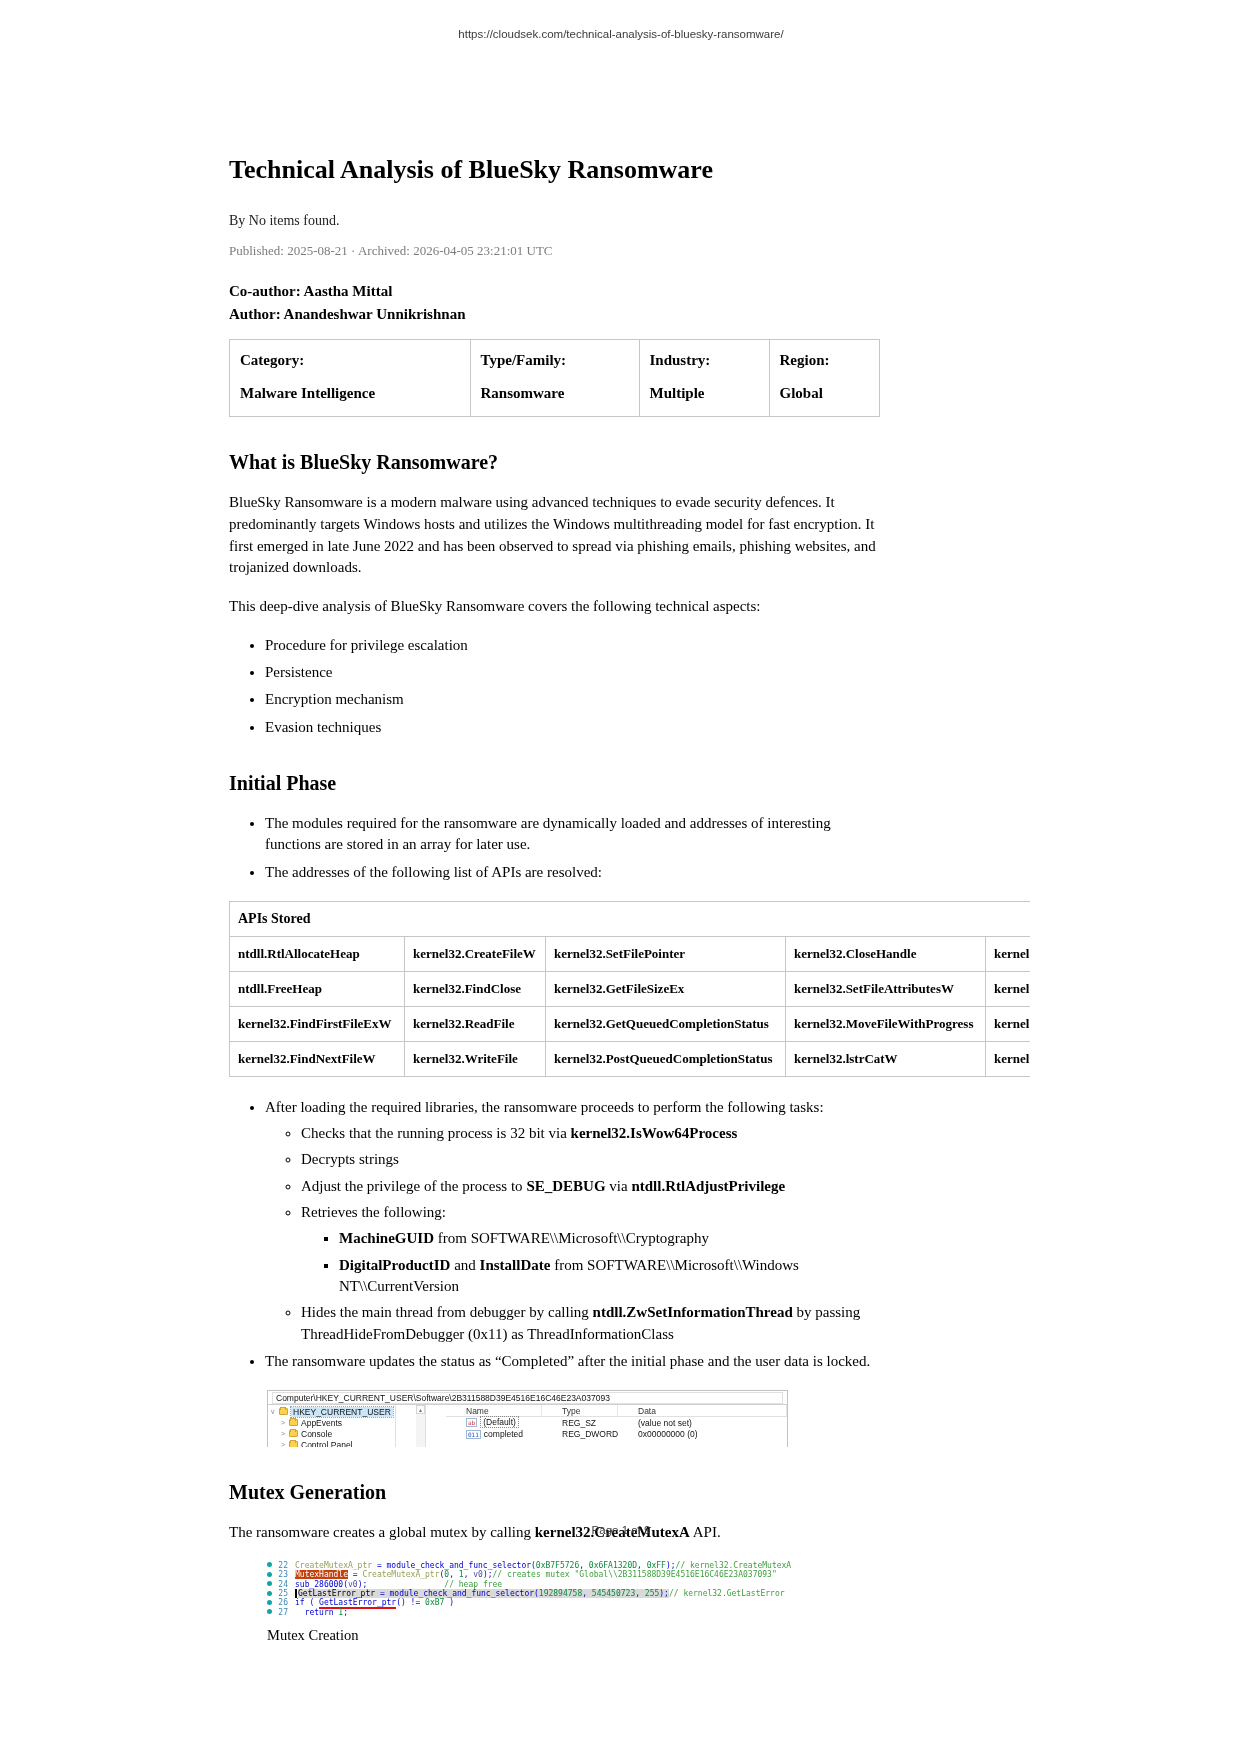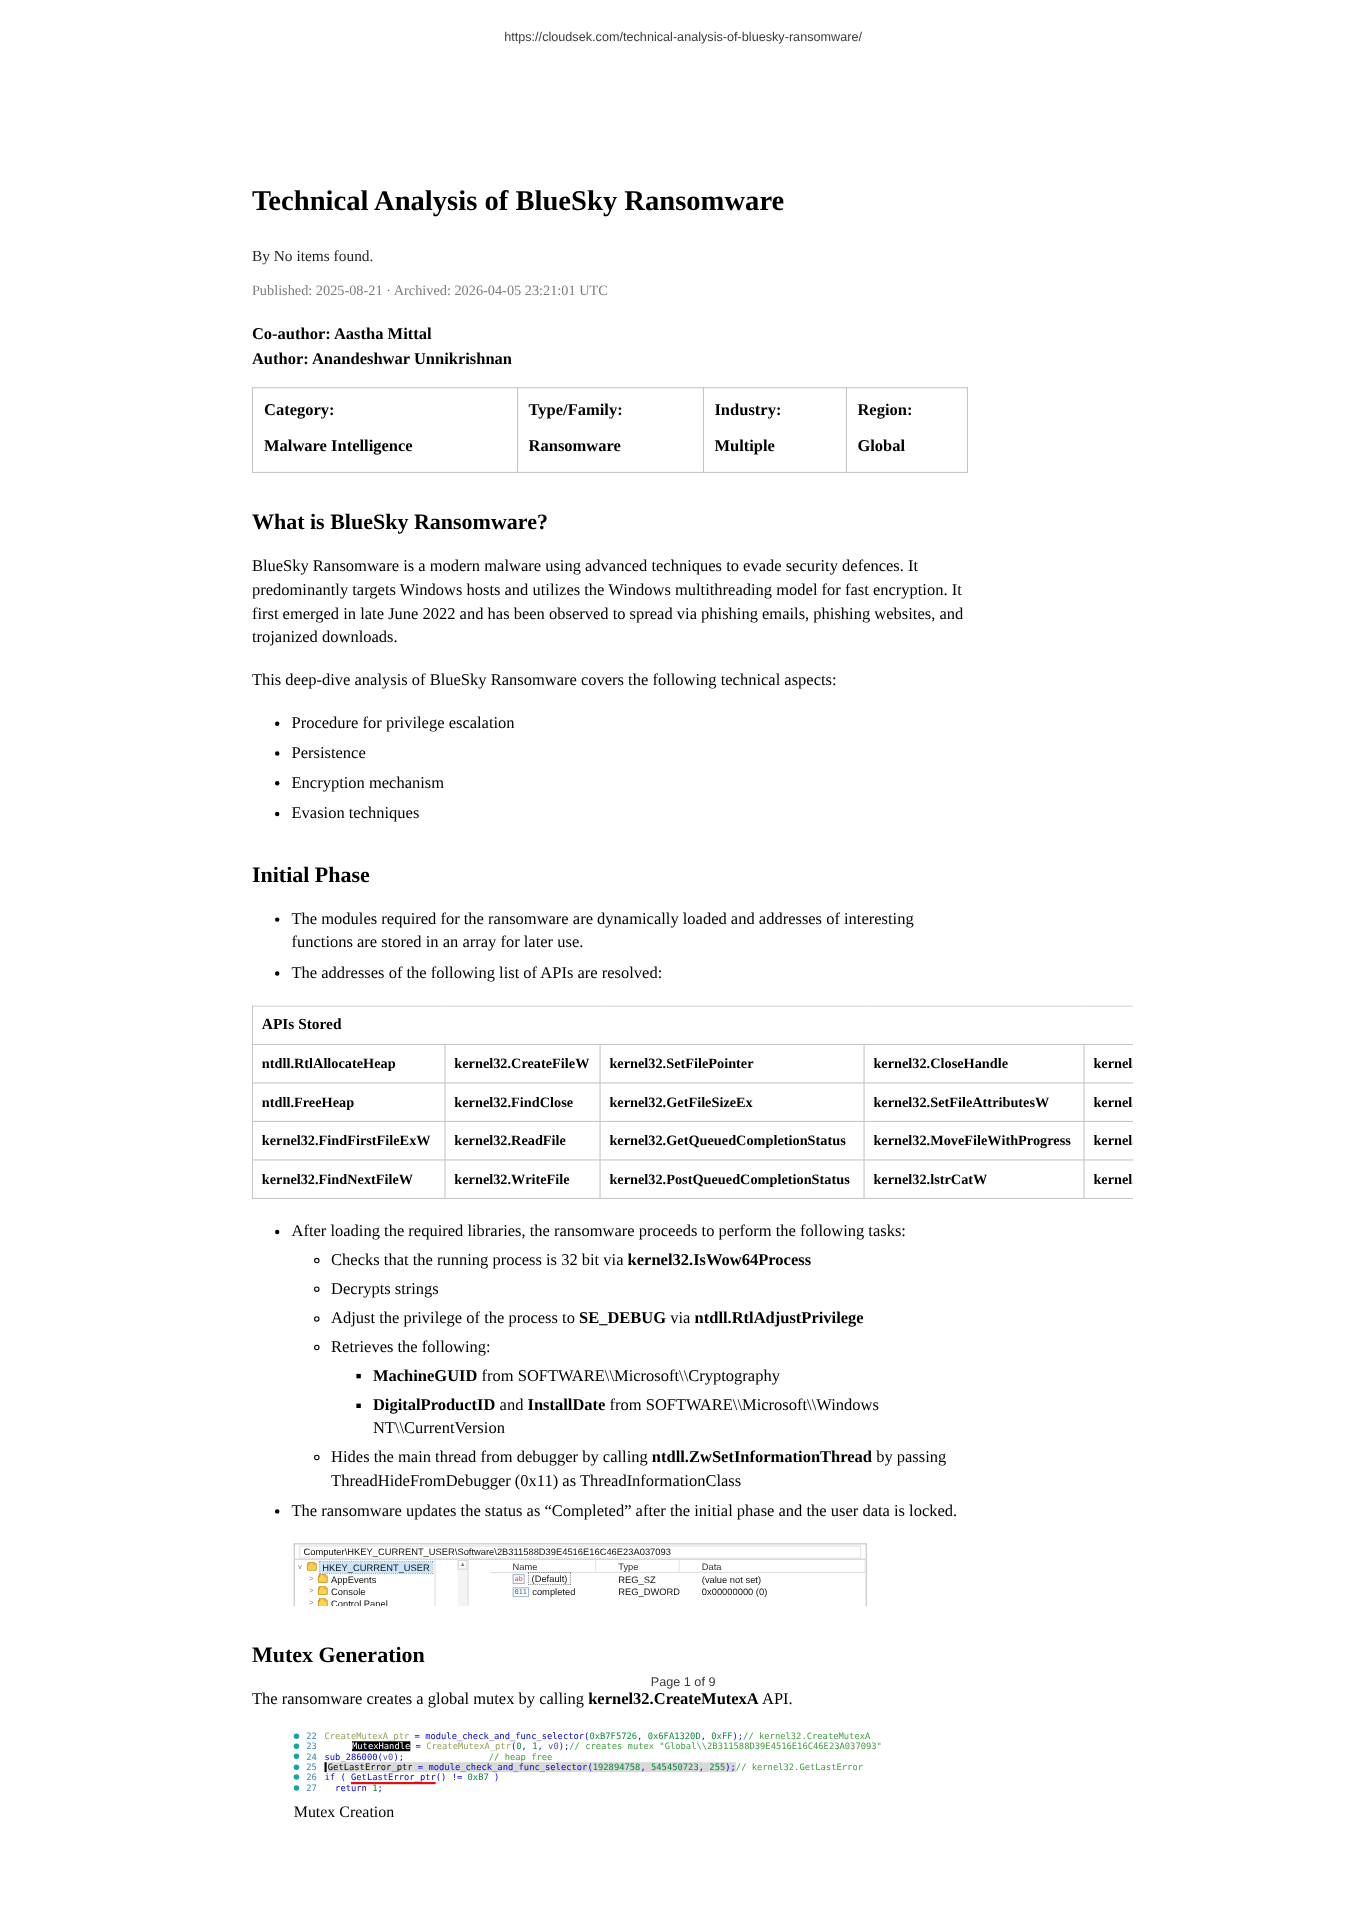--- a/index.html
+++ b/index.html
@@ -11,21 +11,21 @@
   .print-header {
     position:absolute; top:28px; left:0; width:100%;
     text-align:center; font-family:"Liberation Sans", sans-serif;
     font-size:11.5px; color:#3c3c3c;
   }
   .print-footer {
     position:absolute; top:1524px; left:0; width:100%;
     text-align:center; font-family:"Liberation Sans", sans-serif;
     font-size:11.5px; color:#3c3c3c;
   }
-  .content { position:absolute; left:229px; top:168px; width:651px; }
+  .content { position:absolute; left:229px; top:155px; width:651px; }
 
   h1.title { font-size:26px; font-weight:bold; margin:0 0 28px 0; }
   p.byline { font-size:14px; color:#222; margin:0 0 14px 0; }
   p.published { font-size:13px; color:#7d7d7d; margin:0 0 24px 0; }
   p.author-line { font-size:15px; font-weight:bold; margin:0 0 6px 0; }
 
   table.meta-table { border-collapse:collapse; width:651px; margin:16px 0 0 0; }
   table.meta-table td { border:1px solid #c6c6c6; vertical-align:top; padding:12px 10px 14px 10px; }
   .mt-label { font-size:15px; font-weight:bold; margin-bottom:16px; }
   .mt-value { font-size:15px; font-weight:bold; }
@@ -87,21 +87,21 @@
   .code-fig { margin:14px 0 0 38px; font-family:"DejaVu Sans Mono", monospace; font-size:8px; line-height:9.4px; }
   .code-line { white-space:pre; }
   .code-dot { display:inline-block; width:5px; height:5px; border-radius:50%; background:#12a5a5; margin:0 4px 1px 0; vertical-align:middle; }
   .code-num { display:inline-block; width:12px; text-align:right; color:#3a86b8; margin-right:7px; }
   .tk-def { color:#0000d0; }
   .tk-kw  { color:#0000d0; }
   .tk-num { color:#0a8a3c; }
   .tk-cmt { color:#3f9e3f; }
   .tk-gvar { color:#97a05a; }
   .tk-var { color:#4d4d9a; }
-  .tk-red { background:#000000; color:#ffffff;margin-left:25px; }
+  .tk-red { background:#c2410c; color:#ffffff; }
   .tk-yel { background:#e9e93f; color:#000; }
   .tk-err { color:#0000d0; border-bottom:2px solid #e01010; }
   .tk-caret { border-left:2px solid #000; margin-right:1px; }
   .hl { background:#d9d9d9; }
 </style>
 </head>
 <body>
 
 <div class="page">
 

